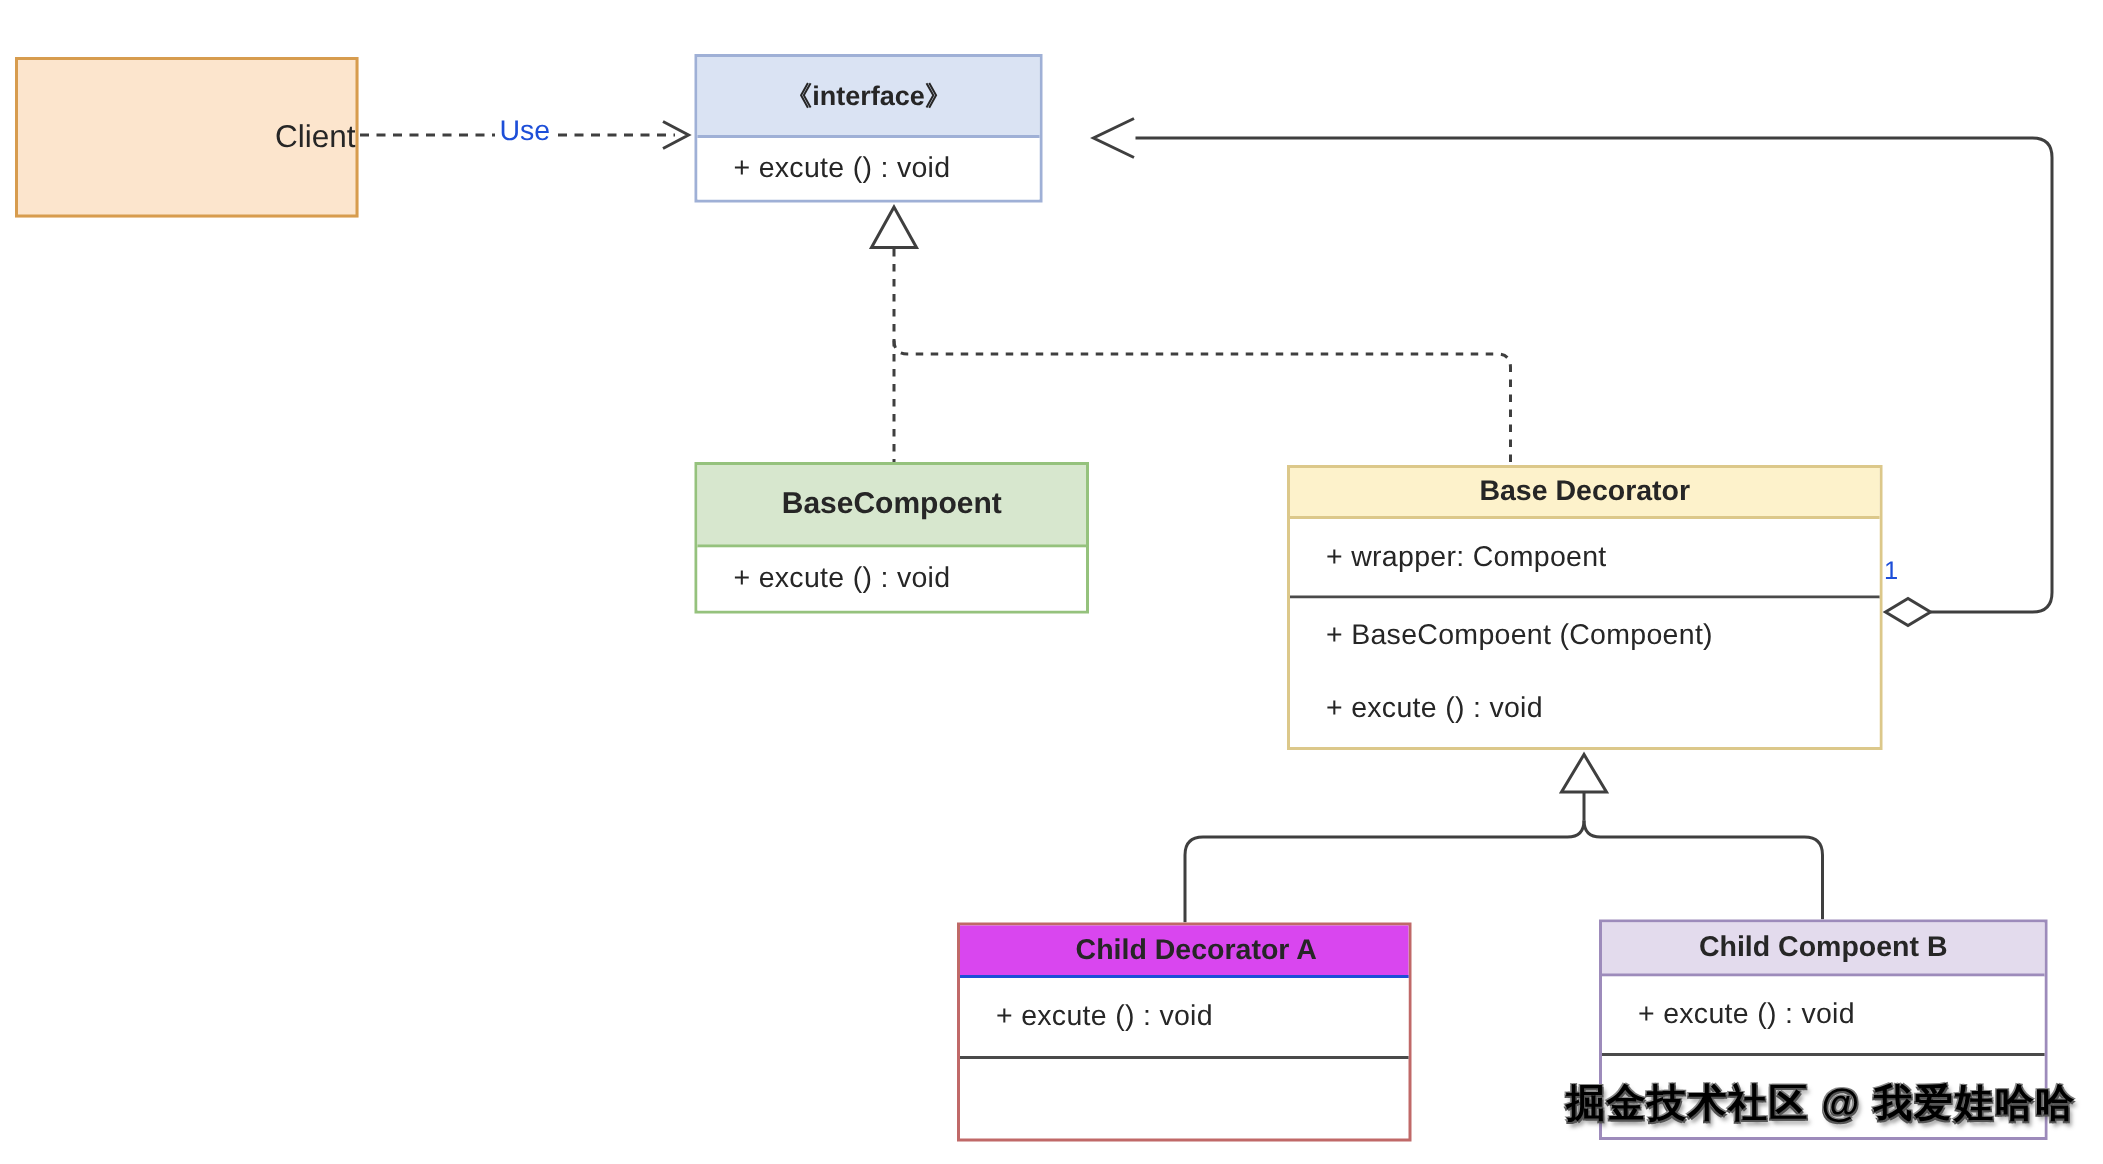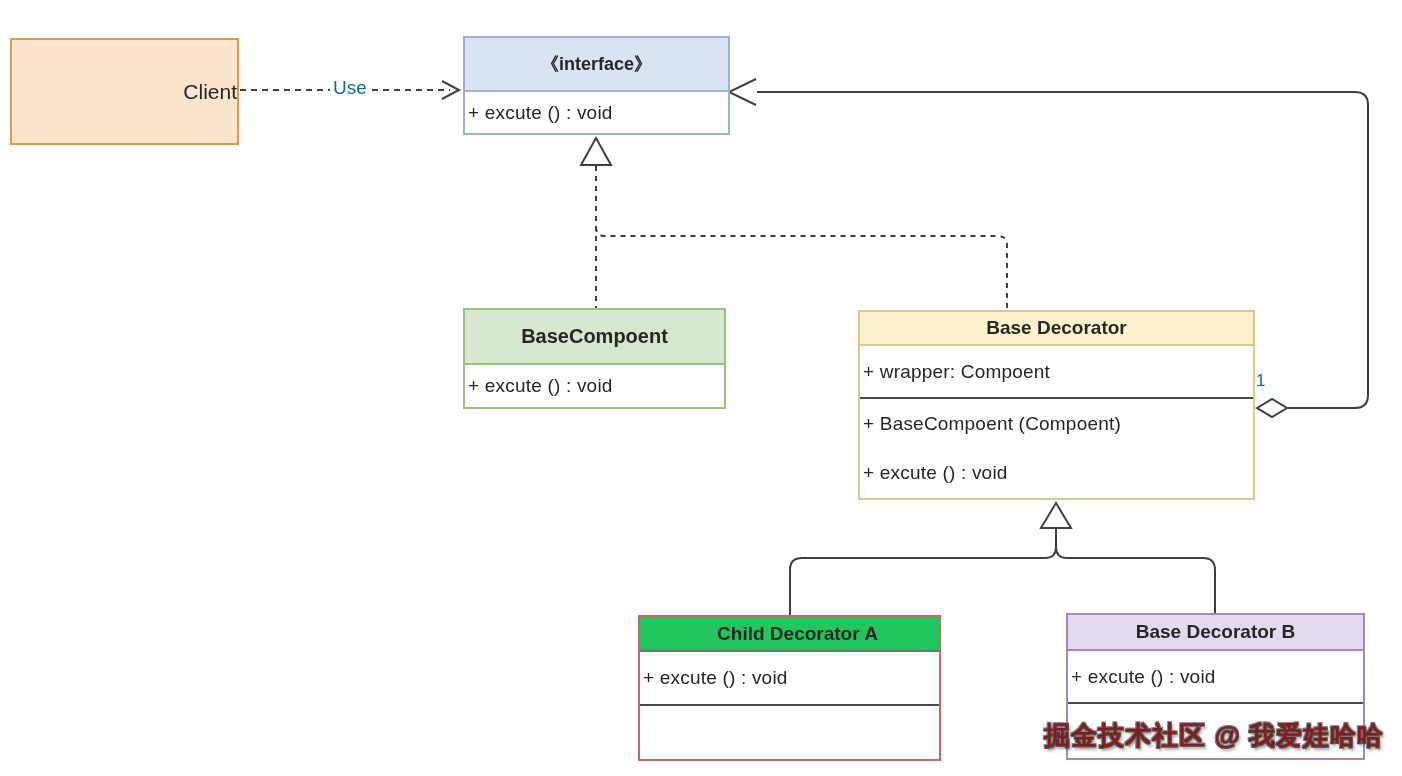--- a/index.html
+++ b/index.html
@@ -25,83 +25,83 @@
     font-weight: bold;
     text-align: center;
     display: flex;
     flex-direction: column;
     justify-content: center;
     flex: 0 0 auto;
   }
   .uml-row {
     display: flex;
     align-items: center;
-    padding-left: 3px;
+    padding-left: 24px;
     font-size: 19px;
     letter-spacing: 0.2px;
     flex: 1 1 auto;
     background: #ffffff;
   }
   .dark-divider { flex: 0 0 auto; height: 0; border-top: 2px solid #4a4a4a; }
 
   
   #client {
     left: 10px; top: 38px; width: 229px; height: 107px;
     background: #fce5cd; border: 2px solid #d79c4e;
     align-items: flex-end; justify-content: center;
     font-size: 21px;
   }
 
   
-  #component { left: 463px; top: 36px; width: 267px; height: 99px; border: 2px solid #9fb0d6; }
+  #component { left: 463px; top: 36px; width: 232px; height: 99px; border: 2px solid #9fb0d6; }
   #component .uml-header {
     height: 52px; background: #dae3f3; border-bottom: 2px solid #9fb0d6;
     font-size: 18px; line-height: 24px;
   }
 
   
   #base-compoent { left: 463px; top: 308px; width: 263px; height: 101px; border: 2px solid #95c27d; }
   #base-compoent .uml-header {
     height: 53px; background: #d7e7ce; border-bottom: 2px solid #95c27d; font-size: 20px;
   }
 
   
   #base-decorator { left: 858px; top: 310px; width: 397px; height: 190px; border: 2px solid #dcc88a; }
   #base-decorator .uml-header {
     height: 32px; background: #fdf2cb; border-bottom: 2px solid #dcc88a; font-size: 19px;
   }
   #base-decorator .attr-row { flex: 0 0 51px; }
 
   
   #child-a { left: 638px; top: 615px; width: 303px; height: 146px; border: 2px solid #c06968; }
-  #child-a .uml-header { height: 33px; background: #22c55e; border-bottom: 2px solid #737373; font-size: 19px; padding-left: 16px; }
+  #child-a .uml-header { height: 33px; background: #d946ef; border-bottom: 2px solid #1d4ed8; font-size: 19px; padding-left: 16px; }
   #child-a .m-row { flex: 0 0 52px; }
 
   
   #child-b { left: 1066px; top: 613px; width: 299px; height: 147px; border: 2px solid #9d8bbb; }
   #child-b .uml-header { height: 34px; background: #e3dbed; border-bottom: 2px solid #9d8bbb; font-size: 19px; }
   #child-b .m-row { flex: 0 0 51px; }
 
   .edge-label {
     position: absolute;
     font-size: 19px;
     background: #ffffff;
     padding: 0 3px;
-    color: #0f766e;
+    color: #1d4ed8;
   }
   #use-label { left: 330px; top: 77px; }
   #mult-label { left: 1256px; top: 371px; font-size: 17px; padding: 0; background: transparent; }
 
   #watermark {
     position: absolute;
     left: 1044px; top: 718px;
     font-size: 26px;
     font-weight: bold;
     letter-spacing: 1px;
-    color: #7f1d1d;
+    color: #000000;
     white-space: nowrap;
     text-shadow:
       1px 1px 0 #555555, -1px -1px 0 #8a8a8a,
       1px -1px 0 #777777, -1px 1px 0 #555555,
       2px 3px 3px rgba(60,60,60,0.55);
   }
 </style>
 </head>
 <body>
 
@@ -152,21 +152,21 @@
     <div class="uml-row">+ excute () : void</div>
   </div>
 
   <div id="child-a" class="uml-box">
     <div class="uml-header">Child Decorator A</div>
     <div class="uml-row m-row">+ excute () : void</div>
     <div class="dark-divider"></div>
   </div>
 
   <div id="child-b" class="uml-box">
-    <div class="uml-header">Base Decorator B</div>
+    <div class="uml-header">Child Compoent B</div>
     <div class="uml-row m-row">+ excute () : void</div>
     <div class="dark-divider"></div>
     <div class="uml-row"></div>
   </div>
 
   <span id="use-label" class="edge-label">Use</span>
   <span id="mult-label" class="edge-label">1</span>
 
   <div id="watermark">掘金技术社区 @ 我爱娃哈哈</div>
 

